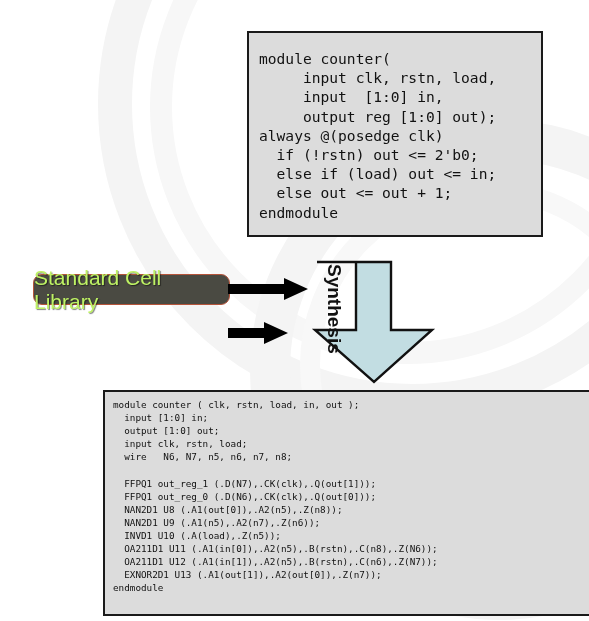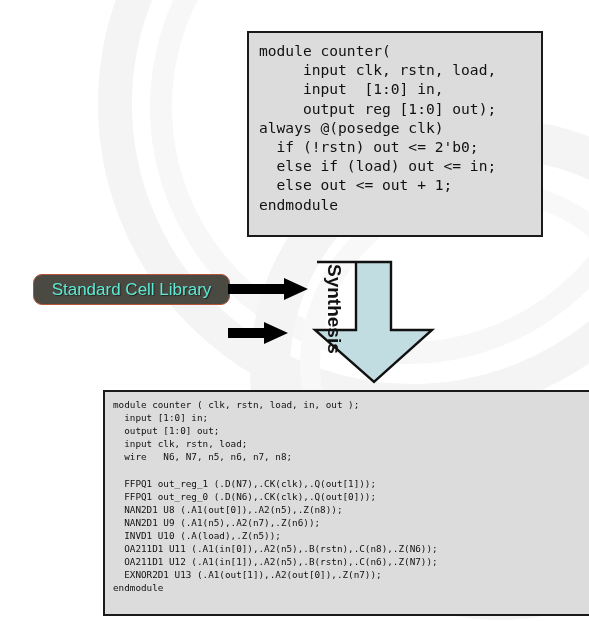--- a/index.html
+++ b/index.html
@@ -94,42 +94,42 @@
     font-family: "DejaVu Sans Mono", "Liberation Mono", monospace;
     color: #111111;
     white-space: pre;
     overflow: hidden;
   }
   #rtl-code {
     left: 247px;
     top: 31px;
     width: 296px;
     height: 206px;
-    padding: 8px 0 0 10px;
+    padding: 16px 0 0 10px;
     font-size: 14.6px;
     line-height: 19.2px;
   }
   #netlist-code {
     left: 103px;
     top: 390px;
     width: 520px;
     height: 226px;
     padding: 6px 0 0 8px;
     font-size: 9.3px;
     line-height: 13.1px;
   }
 
   
   .label-box {
     position: absolute;
     background: #4a4a42;
     border: 1.5px solid #b5543a;
     border-radius: 9px;
-    color: #5eead4;
-    font-size: 17px;
+    color: #bef264;
+    font-size: 21px;
     display: flex;
     align-items: center;
     justify-content: center;
     box-sizing: border-box;
     text-shadow: 1px 1px 1px rgba(0,0,0,0.5);
   }
   #box-library {
     left: 33px; top: 274px;
     width: 197px; height: 31px;
   }

